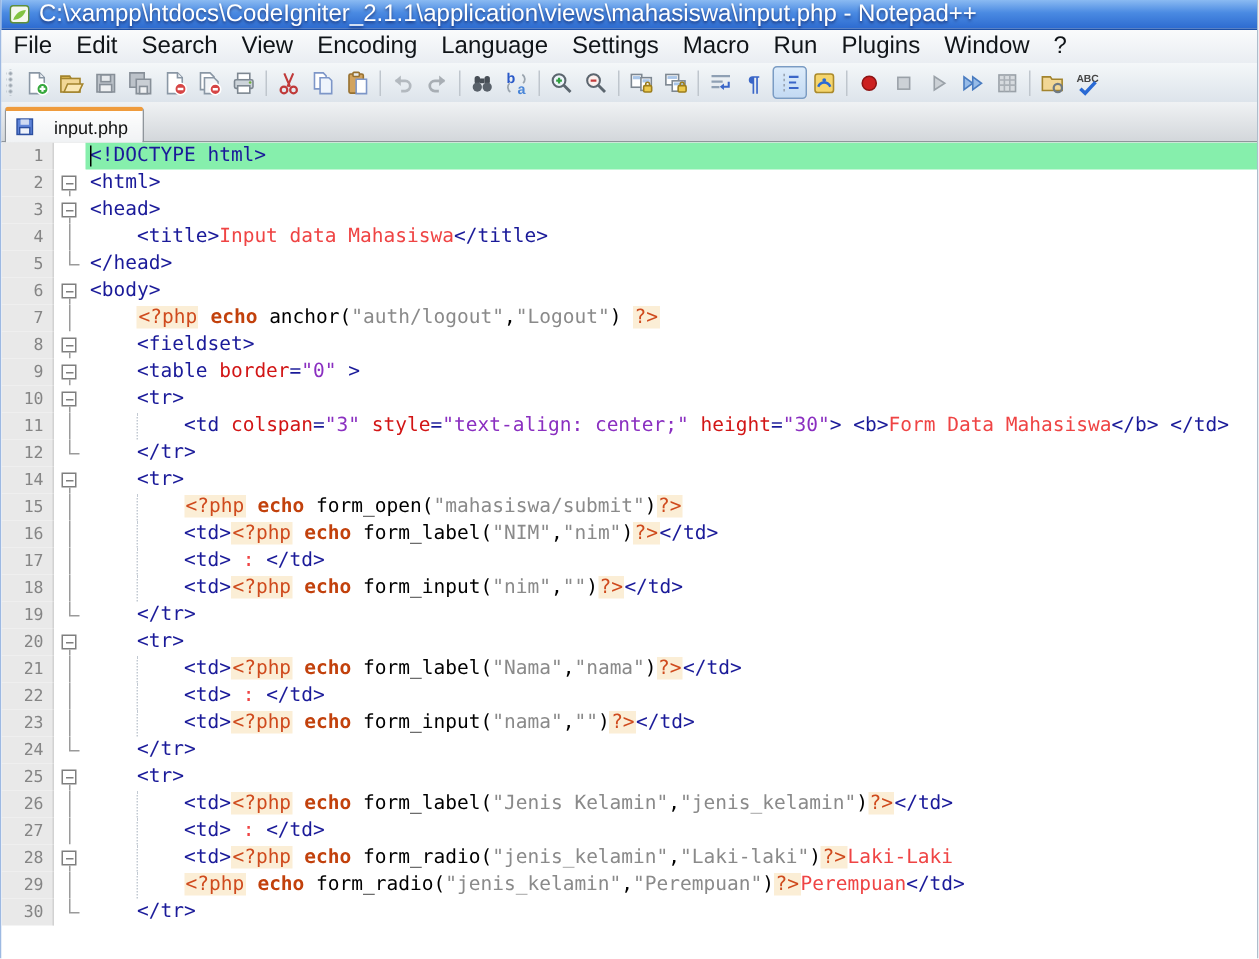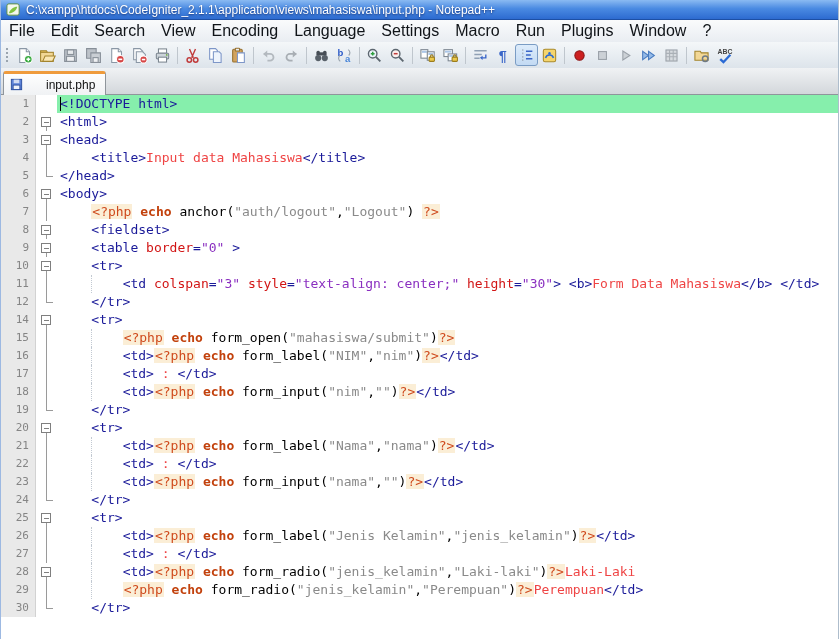--- a/index.html
+++ b/index.html
@@ -1,34 +1,34 @@
 <!DOCTYPE html>
 <html><head>
 <meta charset="utf-8">
 <style>
   *{box-sizing:border-box;margin:0;padding:0}
   html,body{width:839px;height:639px;overflow:hidden}
   body{font-family:"Liberation Sans",sans-serif;background:#fff}
   .win{width:100%;height:100%;display:flex;flex-direction:column;border-left:1px solid #9db9e2;border-right:1px solid #aebdcc}
   
   .titlebar{flex:0 0 20px;background:linear-gradient(#8abaf2 0%,#4a8ae2 45%,#2d6bd0 100%);display:flex;align-items:center;gap:5px;padding:0 5px;border-bottom:1px solid #1d4fa4}
-  .title-text{color:#fff;font-size:12px;white-space:nowrap;text-shadow:0 1px 2px rgba(0,0,50,.55)}
+  .title-text{color:#fff;font-size:16px;white-space:nowrap;text-shadow:0 1px 2px rgba(0,0,50,.55)}
   .appicon{display:flex}
   
   .menubar{flex:0 0 19px;display:flex;align-items:center;background:linear-gradient(#fafbfc,#e9edf2)}
   .mi{font-size:16px;padding:2px 8px;color:#101418;cursor:default}
   
   .toolbar{flex:0 0 26px;display:flex;align-items:center;background:linear-gradient(#f4f7f9,#dde4eb);padding-left:3px}
   .grip{width:5px;height:18px;margin-right:4px;background-image:radial-gradient(#9aa4ae 1px,transparent 1.2px);background-size:4px 4px;background-position:1px 1px}
   .tbtn{width:23px;height:22px;display:flex;align-items:center;justify-content:center;flex:0 0 auto}
   .tbtn.pressed{border:1px solid #7a9cc4;background:linear-gradient(#ddecfb,#c3daf3);border-radius:3px}
   .sep{width:1px;height:17px;background:#bfc6cd;margin:0 3px;flex:0 0 auto}
   
   .tabbar{flex:0 0 27px;background:linear-gradient(#f0f2f4,#d3d7db);border-bottom:1px solid #8f959b;display:flex;align-items:flex-end;padding-left:2px}
-  .tab{height:24px;display:flex;align-items:center;gap:22px;padding:0 10px 0 5px;background:linear-gradient(#fefefe,#f0f2f4);border:1px solid #8f959b;border-bottom:none;border-top:3px solid #ef9b3c;border-radius:3px 3px 0 0;margin-bottom:-1px;position:relative;z-index:2}
+  .tab{height:24px;display:flex;align-items:center;gap:12px;padding:0 10px 0 5px;background:linear-gradient(#fefefe,#f0f2f4);border:1px solid #8f959b;border-bottom:none;border-top:3px solid #ef9b3c;border-radius:3px 3px 0 0;margin-bottom:-1px;position:relative;z-index:2}
   .tab-label{font-size:12px;color:#111}
   
   .editor{flex:1;background:#fff;overflow:hidden;font-family:"DejaVu Sans Mono","Liberation Mono",monospace;font-size:13px}
   .row{display:flex;height:18px;line-height:18px}
   .ln{flex:0 0 35px;background:#e9e9e9;color:#858585;font-size:11px;text-align:right;padding-right:6px;border-right:1px solid #d2d2d2}
   .fold{flex:0 0 21px;position:relative;background:#fff}
   .code{flex:1;white-space:pre;position:relative;padding-left:3px;color:#000}
   .row.cur .code{background:#86efac}
   .fbox{position:absolute;left:5px;top:4px;width:10px;height:10px;border:1px solid #7f7f7f;background:#fff}
   .fbox::after{content:"";position:absolute;left:1.5px;top:3.5px;width:5px;height:1px;background:#7f7f7f}

